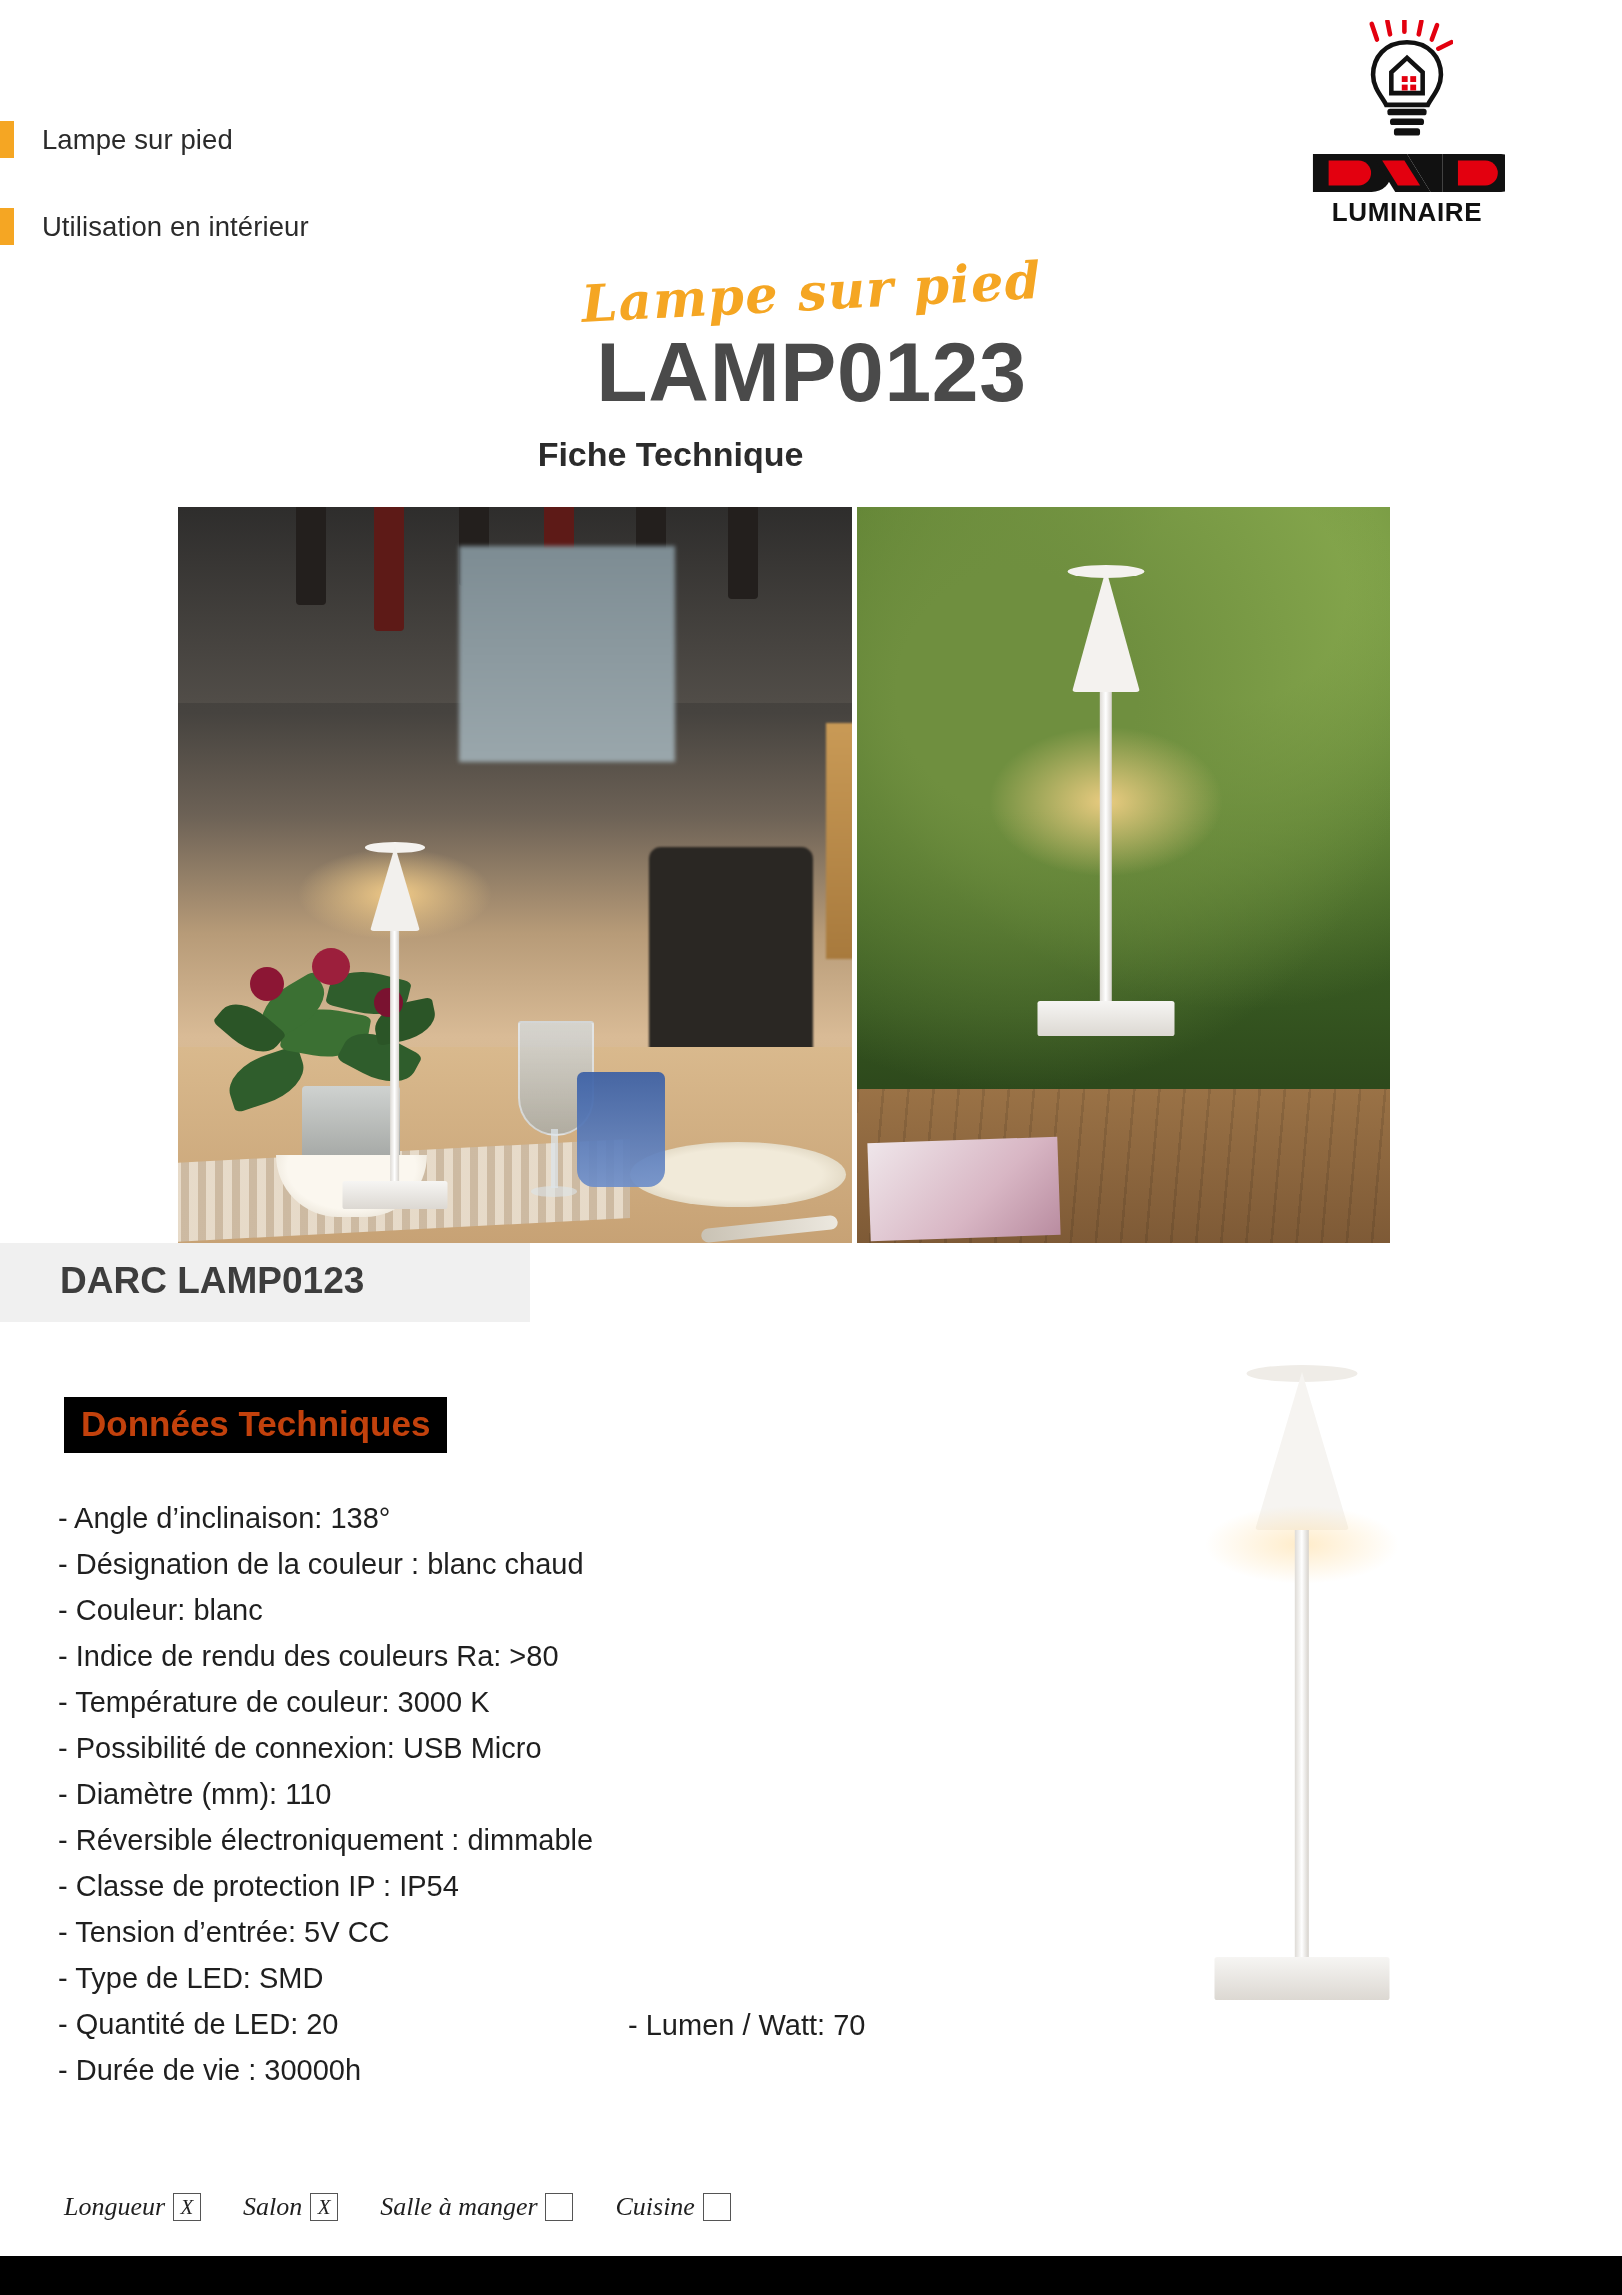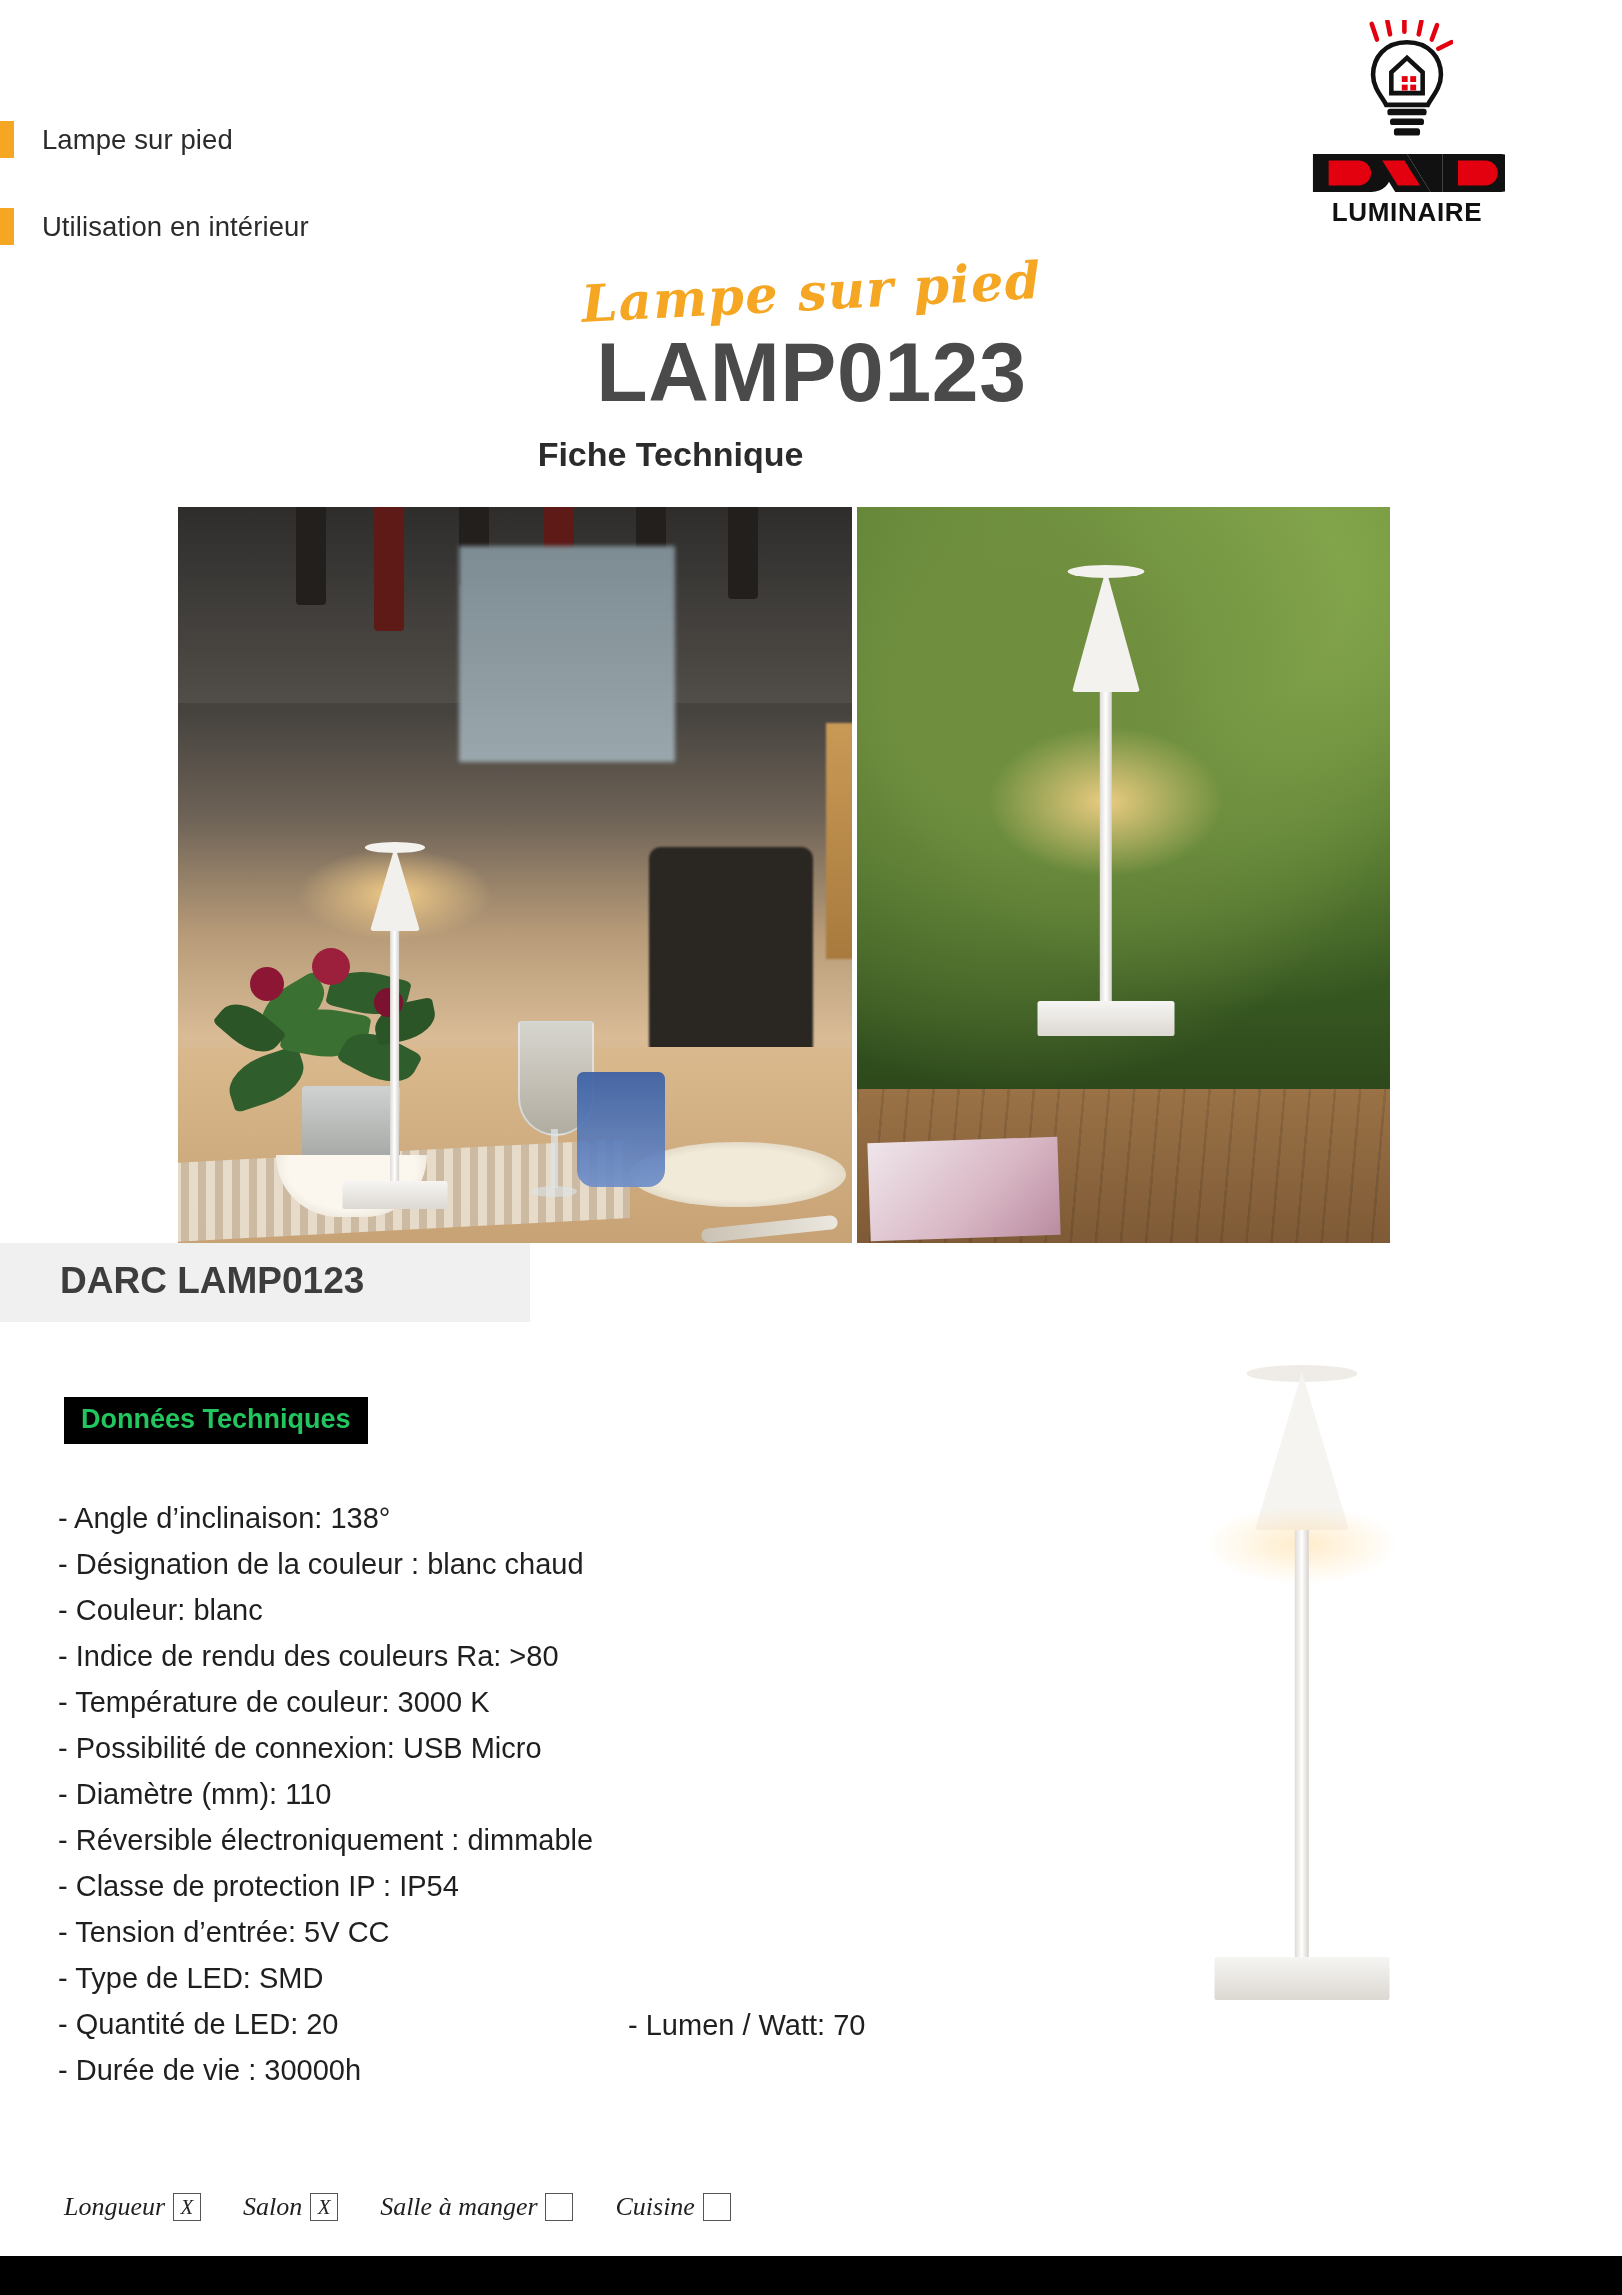--- a/index.html
+++ b/index.html
@@ -260,22 +260,22 @@
     background: #f0f0f0;
   }
   .darc-label {
     position:absolute; top:1260px; left:60px;
     font-size: 37px; font-weight: bold; color:#3d3d3d;
   }
 
   
   .dt-title {
     position:absolute; top:1397px; left:64px;
-    background:#000; color:#22c55e;
-    font-size: 27px; font-weight:bold;
+    background:#000; color:#c2410c;
+    font-size: 35px; font-weight:bold;
     padding: 6.5px 17px 9.2px 17px;
   }
   .spec-list {
     position:absolute; top:1495px; left:58px;
     width: 785px;
     font-size: 29px;
     line-height: 46px;
     color:#1f1f1f;
   }
   .spec-list-2 {

